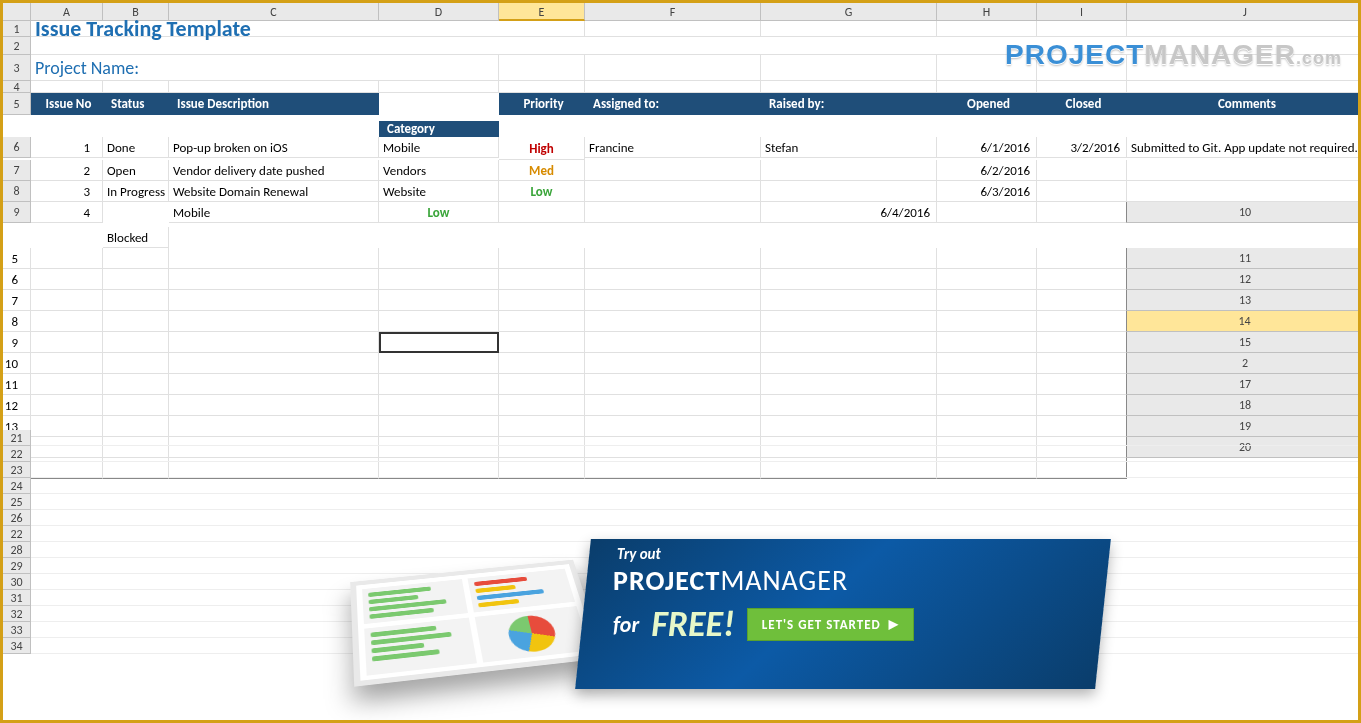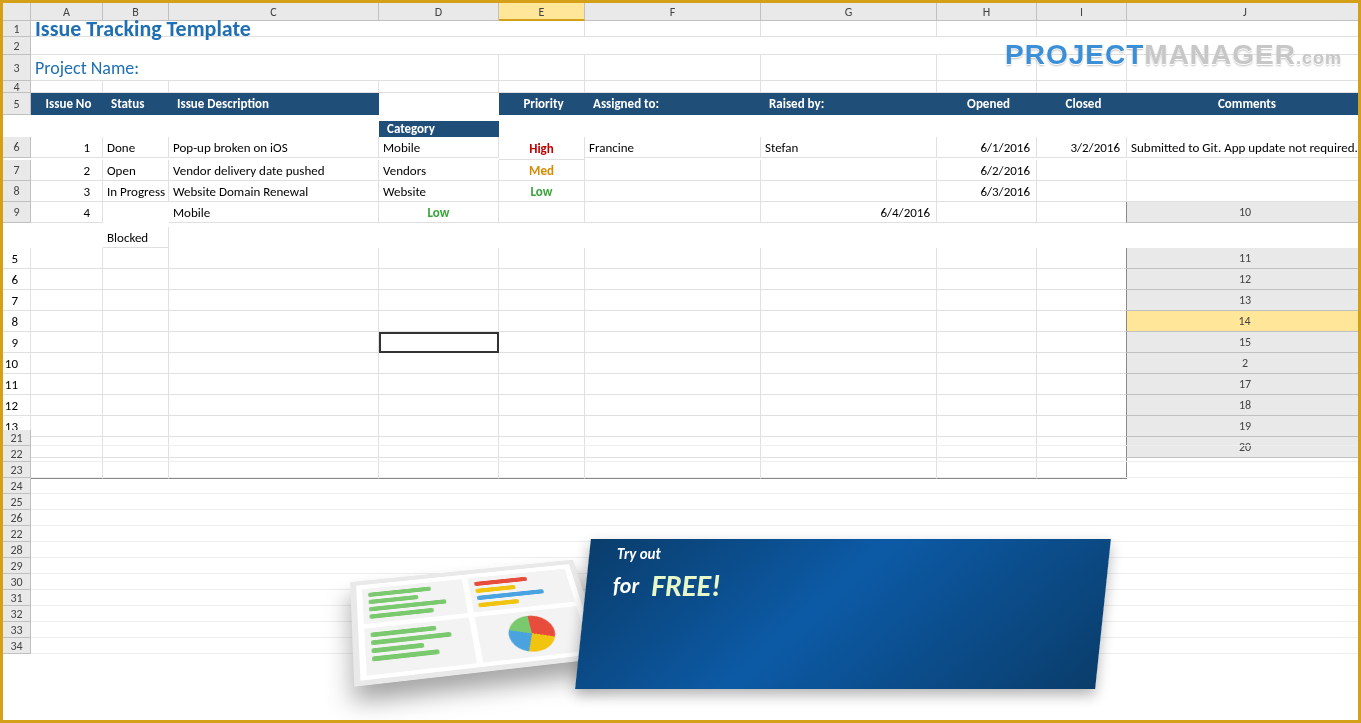--- a/index.html
+++ b/index.html
@@ -135,21 +135,21 @@
     right: 50px; top: 14px;
     width: 440px;
     color: #fff;
     text-align: left;
   }
   .banner-try { font-style: italic; font-size: 15px; font-weight: bold; margin-left: 4px; }
   .banner-pm1 { font-size: 28px; font-weight: 800; letter-spacing: 1px; }
   .banner-pm2 { font-size: 28px; font-weight: 300; letter-spacing: 1px; }
   .banner-free-line { display: flex; align-items: center; gap: 12px; margin-top: 4px; }
   .banner-for { font-style: italic; font-size: 22px; font-weight: bold; }
-  .banner-free { font-style: italic; font-size: 30px; font-weight: 900; color: #e6f7c9; }
+  .banner-free { font-style: italic; font-size: 36px; font-weight: 900; color: #e6f7c9; }
   .cta-btn {
     display: inline-flex;
     align-items: center;
     gap: 8px;
     background: #6fbf3b;
     border: 1px solid #5aa22d;
     color: #fff;
     font-size: 13px;
     font-weight: bold;
     letter-spacing: 1px;
@@ -500,18 +500,23 @@
           <div class="mock-bar mb1"></div>
         </div>
       <div class="mock-panel">
           <div class="mock-pie"></div>
         </div>
     </div>
   </div>
   <div class="banner-blue"></div>
   <div class="banner-text">
     <div class="banner-try">Try out</div>
+    <div><span class="banner-pm1">PROJECT</span><span class="banner-pm2">MANAGER</span></div>
     <div class="banner-free-line">
       <span class="banner-for">for</span>
       <span class="banner-free">FREE!</span>
+      <span class="cta-btn">
+        <span>LET'S GET STARTED</span>
+        <span class="cta-arrow">▶</span>
+      </span>
     </div>
   </div>
 </div>
 
 </body></html>

